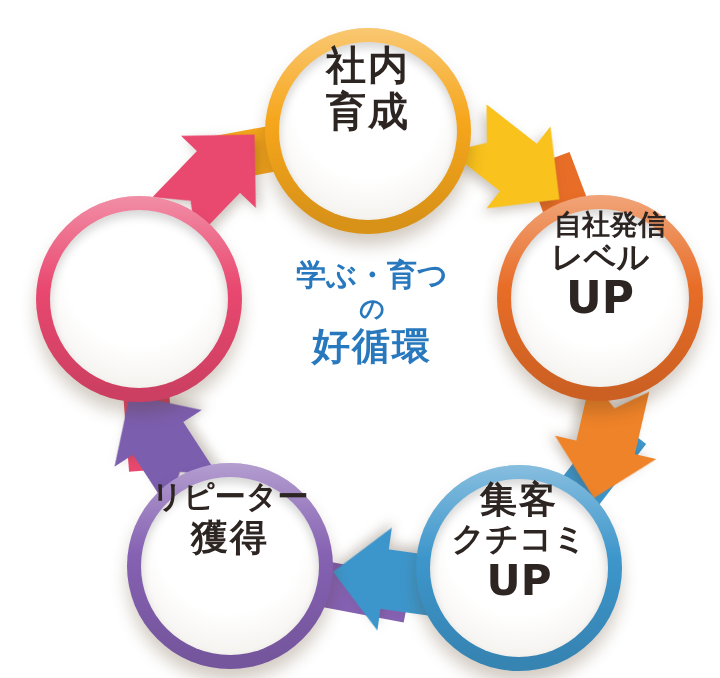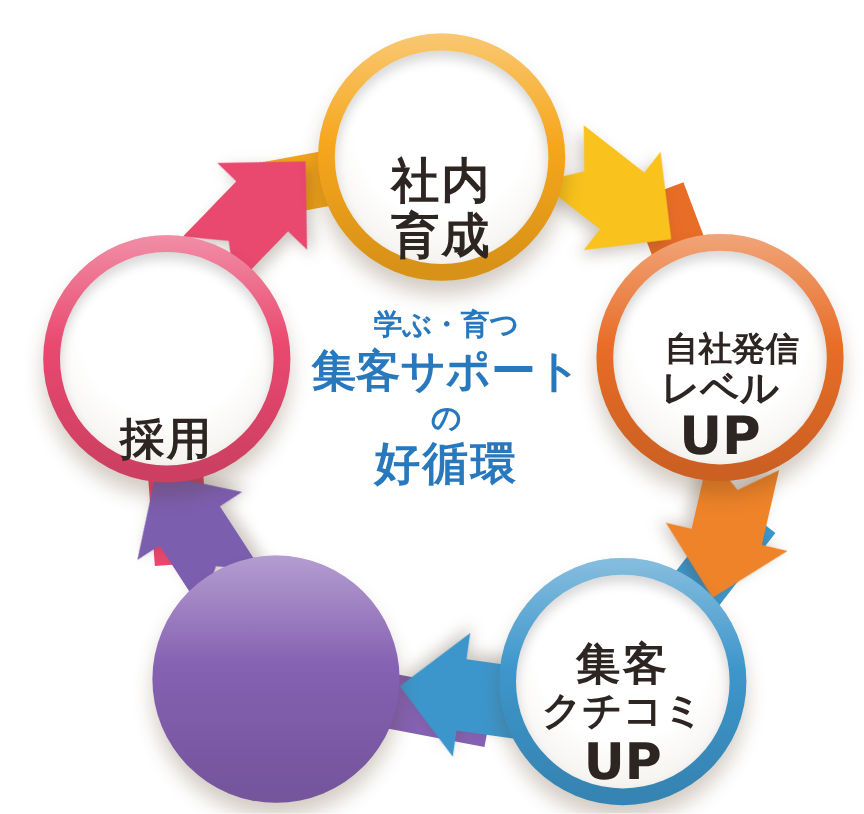--- a/index.html
+++ b/index.html
@@ -19,21 +19,21 @@
     box-shadow:0 12px 16px rgba(85,55,25,.25);
   }
   .ring::before{
     content:"";position:absolute;inset:0;border-radius:50%;
     background:linear-gradient(180deg,rgba(255,255,255,.38),rgba(255,255,255,0) 45%,rgba(0,0,0,.12) 94%);
   }
   .face{
     position:absolute;inset:14px;border-radius:50%;
     background:radial-gradient(circle at 50% 36%,#ffffff 50%,#f6f4f1 76%,#e9e5e0 100%);
     box-shadow:inset 0 6px 10px rgba(0,0,0,.16);
-    display:flex;flex-direction:column;align-items:center;justify-content:flex-end;text-align:center;
+    display:flex;flex-direction:column;align-items:center;justify-content:flex-start;text-align:center;
   }
   .face .line{font-weight:700;color:#2d2522;white-space:nowrap;}
   
   .n0{left:265px;top:28px;}
   .n1{left:497px;top:195px;}
   .n2{left:416px;top:465px;}
   .n3{left:127px;top:463px;}
   .n4{left:36px;top:196px;}
   
   .n0 .l1,.n0 .l2{font-size:40px;line-height:1.15;letter-spacing:2px;}
@@ -44,21 +44,21 @@
   .n2 .l2{font-size:33px;line-height:1.18;}
   .n2 .l3{font-size:42px;line-height:1.05;}
   .n3 .l1{font-size:31px;line-height:1.25;}
   .n3 .l2{font-size:37px;line-height:1.2;letter-spacing:2px;}
   .n4 .l1,.n4 .l2{font-size:37px;line-height:1.22;letter-spacing:2px;}
   
   .center-caption{
     position:absolute;left:212px;top:258px;width:320px;z-index:2;
     text-align:center;font-weight:700;color:#2878be;
   }
-  .center-caption .c1{font-size:24px;line-height:1.15;display:block;font-family:Liberation Serif, serif;}
+  .center-caption .c1{font-size:30px;line-height:1.15;display:block;}
   .center-caption .c2{font-size:37px;line-height:1.28;display:block;}
   .center-caption .c3{font-size:25px;line-height:1.3;display:block;}
   .center-caption .c4{font-size:38px;line-height:1.15;display:block;letter-spacing:2px;}
 </style>
 </head>
 <body>
 
 <div class="stage">
 
   <svg class="flow" width="720" height="678" viewBox="0 0 720 678">
@@ -100,29 +100,31 @@
     <div class="ring"></div>
     <div class="face">
       <span class="line l1" style="color: rgb(45, 37, 34);">集客</span>
       <span class="line l2" style="color: rgb(45, 37, 34); font-family: Liberation Serif, serif;">クチコミ</span>
       <span class="line l3" style="color: rgb(45, 37, 34);">UP</span>
     </div>
   </div>
 
   <div class="node n3" style="--ring: #8561b2;">
     <div class="ring"></div>
+    <div class="face">
+      <span class="line l1" style="color: rgb(45, 37, 34);">リピーター</span>
+      <span class="line l2" style="color: rgb(45, 37, 34);">獲得</span>
+    </div>
   </div>
 
   <div class="node n4" style="--ring: #e9486f;">
     <div class="ring"></div>
     <div class="face">
-      <span class="line l1" style="color: rgb(45, 37, 34);">採用</span>
     </div>
   </div>
 
   <div class="center-caption" style="color: rgb(40, 120, 190);">
     <span class="c1">学ぶ・育つ</span>
-    <span class="c2">集客サポート</span>
     <span class="c3">の</span>
     <span class="c4">好循環</span>
   </div>
 
 </div>
 
 </body></html>

